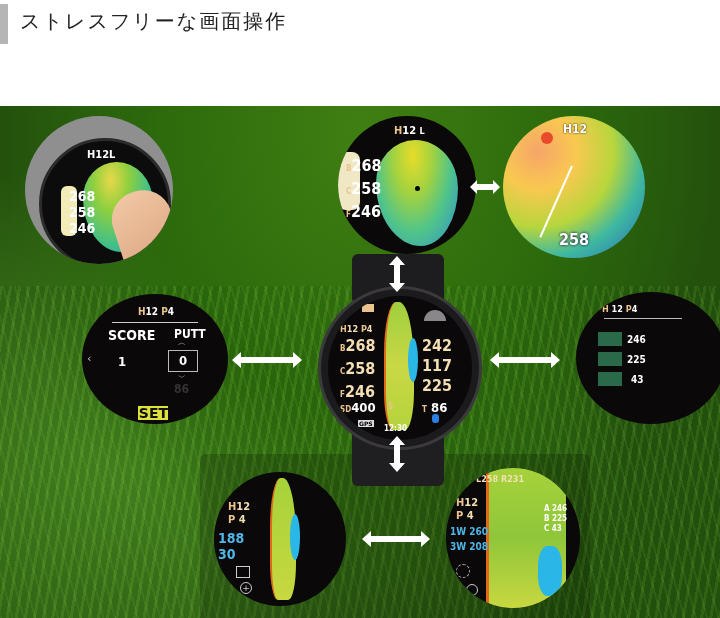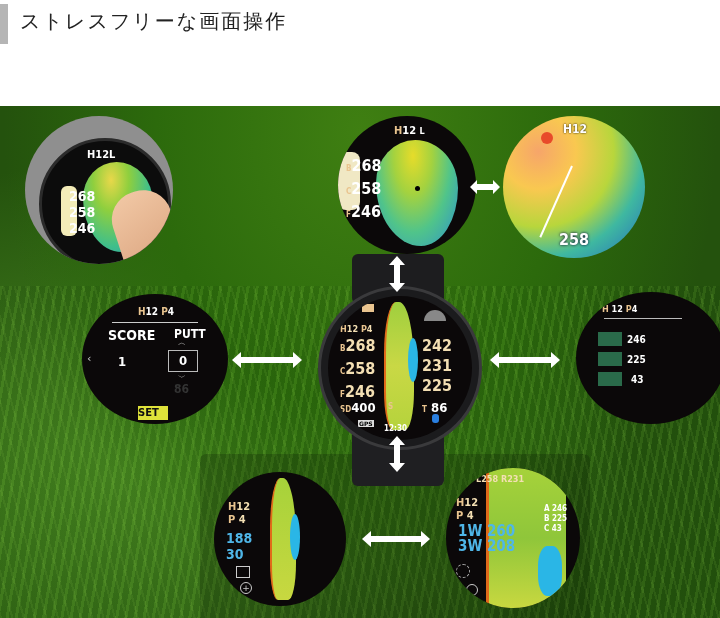--- a/index.html
+++ b/index.html
@@ -86,42 +86,42 @@
     <div class="wtxt mono" style="left:56px;top:12px;font-size:10px;"><span class="tan">H</span>12 <span class="tan">P</span>4</div>
     <div style="position:absolute;left:30px;top:28px;width:86px;height:1px;background:#ccc;"></div>
     <div class="wtxt mono" style="left:26px;top:33px;font-size:14px;">SCORE</div>
     <div class="wtxt mono" style="left:92px;top:33px;font-size:12px;text-align:right;">PUTT</div>
     <div class="wtxt" style="left:5px;top:58px;font-size:11px;color:#ccc;font-weight:normal;">‹</div>
     <div class="wtxt mono" style="left:36px;top:60px;font-size:13px;">1</div>
     <div class="wtxt" style="left:96px;top:43px;font-size:8px;color:#aaa;font-weight:normal;">︿</div>
     <div class="wtxt mono" style="left:86px;top:56px;width:30px;height:22px;border:1px solid #bbb;text-align:center;font-size:13px;line-height:20px;">0</div>
     <div class="wtxt" style="left:96px;top:78px;font-size:8px;color:#aaa;font-weight:normal;">﹀</div>
     <div class="wtxt mono" style="left:92px;top:88px;font-size:12px;color:#333;">86</div>
-    <div style="position:absolute;left:56px;top:112px;width:30px;height:14px;background:#dfe23a;color:#111;font-size:10px;font-weight:bold;text-align:left;line-height:14px;">SET</div>
+    <div style="position:absolute;left:56px;top:112px;width:30px;height:14px;background:#dfe23a;color:#111;font-size:14px;font-weight:bold;text-align:right;line-height:14px;">SET</div>
   </div>
 
   <svg class="arrow" style="left:232px;top:246px;" width="70" height="16" viewBox="0 0 70 16">
       <path d="M0 8 L9 0 L9 5 L61 5 L61 0 L70 8 L61 16 L61 11 L9 11 L9 16 Z" fill="#fff"></path>
     </svg>
 
   <div style="position:absolute;left:318px;top:180px;width:164px;height:164px;border-radius:50%;background:#1b1b1d;border:3px solid #3a3a3c;"></div>
   <div class="circle" style="left:328px;top:190px;width:144px;height:144px;">
     <div style="position:absolute;left:56px;top:6px;width:30px;height:128px;background:linear-gradient(180deg,#9fcf3e,#c9d845 50%,#b5d33c);border-radius:40% 50% 30% 30%;border-left:2px solid #e06a1a;"></div>
     <div style="position:absolute;left:80px;top:42px;width:10px;height:44px;background:#2ab6e6;border-radius:50%;"></div>
     <div style="position:absolute;left:34px;top:8px;width:12px;height:8px;background:#e9c48f;"></div>
     <div style="position:absolute;left:96px;top:14px;width:22px;height:11px;background:#888;border-radius:11px 11px 0 0;"></div>
     <div class="wtxt mono tan" style="left:12px;top:28px;font-size:9px;"><span>H</span><span class="gold">12</span> <span>P</span><span class="gold">4</span></div>
     <div class="wtxt mono gold" style="left:12px;top:40px;font-size:16px;line-height:20px;">
       <div><span class="tan" style="font-size:8px;">B</span><span>268</span></div>
       <div><span class="tan" style="font-size:8px;">C</span><span>258</span></div>
       <div><span class="tan" style="font-size:8px;">F</span><span>246</span></div>
     </div>
     <div class="wtxt mono gold" style="left:94px;top:40px;font-size:16px;line-height:20px;">
       <div>242</div>
-      <div>231</div>
+      <div>117</div>
       <div>225</div>
     </div>
     <div class="wtxt mono" style="left:12px;top:104px;font-size:13px;"><span class="tan" style="font-size:8px;">SD</span><span>400</span></div>
     <div class="wtxt mono tan" style="left:60px;top:106px;font-size:8px;">S</div>
     <div class="wtxt mono" style="left:94px;top:104px;font-size:13px;"><span class="tan" style="font-size:8px;">T</span> <span>86</span></div>
     <div class="wtxt" style="left:30px;top:124px;font-size:6px;background:#ddd;color:#000;padding:0 1px;">GPS</div>
     <div class="wtxt mono" style="left:56px;top:128px;font-size:8px;">12:30</div>
     <div style="position:absolute;left:104px;top:118px;width:7px;height:9px;background:#2a7fe0;border-radius:3px;"></div>
   </div>
 
@@ -153,41 +153,41 @@
     </div>
   </div>
 
   <div class="circle" style="left:214px;top:366px;width:132px;height:134px;">
     <div style="position:absolute;left:56px;top:6px;width:26px;height:122px;background:linear-gradient(180deg,#a6d23a,#c8d840);border-radius:40% 50% 30% 30%;border-left:2px solid #e06a1a;"></div>
     <div style="position:absolute;left:76px;top:42px;width:10px;height:46px;background:#2ab6e6;border-radius:50%;"></div>
     <div class="wtxt mono" style="left:14px;top:28px;font-size:11px;line-height:13px;color:#f3dfb3;">
       <div><span class="tan">H</span><span>12</span></div>
       <div><span class="tan">P</span> <span>4</span></div>
     </div>
-    <div class="wtxt mono cyan" style="left:12px;top:58px;font-size:14px;line-height:16px;">
+    <div class="wtxt mono cyan" style="left:4px;top:58px;font-size:14px;line-height:16px;">
       <div>188</div>
       <div>30</div>
     </div>
     <div style="position:absolute;left:22px;top:94px;width:14px;height:12px;border:1px solid #ccc;"></div>
     <div style="position:absolute;left:26px;top:110px;width:12px;height:12px;border:1px solid #ccc;border-radius:50%;color:#ccc;font-size:9px;text-align:center;line-height:10px;">+</div>
   </div>
 
   <svg class="arrow" style="left:362px;top:425px;" width="68" height="16" viewBox="0 0 68 16">
       <path d="M0 8 L9 0 L9 5 L59 5 L59 0 L68 8 L59 16 L59 11 L9 11 L9 16 Z" fill="#fff"></path>
     </svg>
 
   <div class="circle" style="left:446px;top:362px;width:134px;height:140px;">
     <div style="position:absolute;left:40px;top:0;width:80px;height:140px;background:linear-gradient(180deg,#a6d23a,#8fc63a 50%,#c8d840);border-left:3px solid #e06a1a;"></div>
     <div style="position:absolute;left:92px;top:78px;width:24px;height:50px;background:#2ab6e6;border-radius:40%;"></div>
     <div class="wtxt mono" style="left:30px;top:6px;font-size:9px;color:#f3dfb3;"><span>L258</span> <span>R231</span></div>
     <div class="wtxt mono" style="left:10px;top:28px;font-size:11px;line-height:13px;color:#f3dfb3;">
       <div><span class="tan">H</span><span>12</span></div>
       <div><span class="tan">P</span> <span>4</span></div>
     </div>
-    <div class="wtxt mono cyan" style="left:12px;top:56px;font-size:15px;line-height:15px;">
+    <div class="wtxt mono cyan" style="left:4px;top:56px;font-size:10px;line-height:15px;">
       <div>1W 260</div>
       <div>3W 208</div>
     </div>
     <div class="wtxt mono" style="left:98px;top:36px;font-size:8px;line-height:10px;">
       <div><span>A</span> <span>246</span></div>
       <div><span>B</span> <span>225</span></div>
       <div><span>C</span> <span>43</span></div>
     </div>
     <div style="position:absolute;left:10px;top:96px;width:14px;height:14px;border:1px dashed #aaa;border-radius:50%;"></div>
     <div style="position:absolute;left:20px;top:116px;width:12px;height:12px;border:1px solid #ccc;border-radius:50%;"></div>

